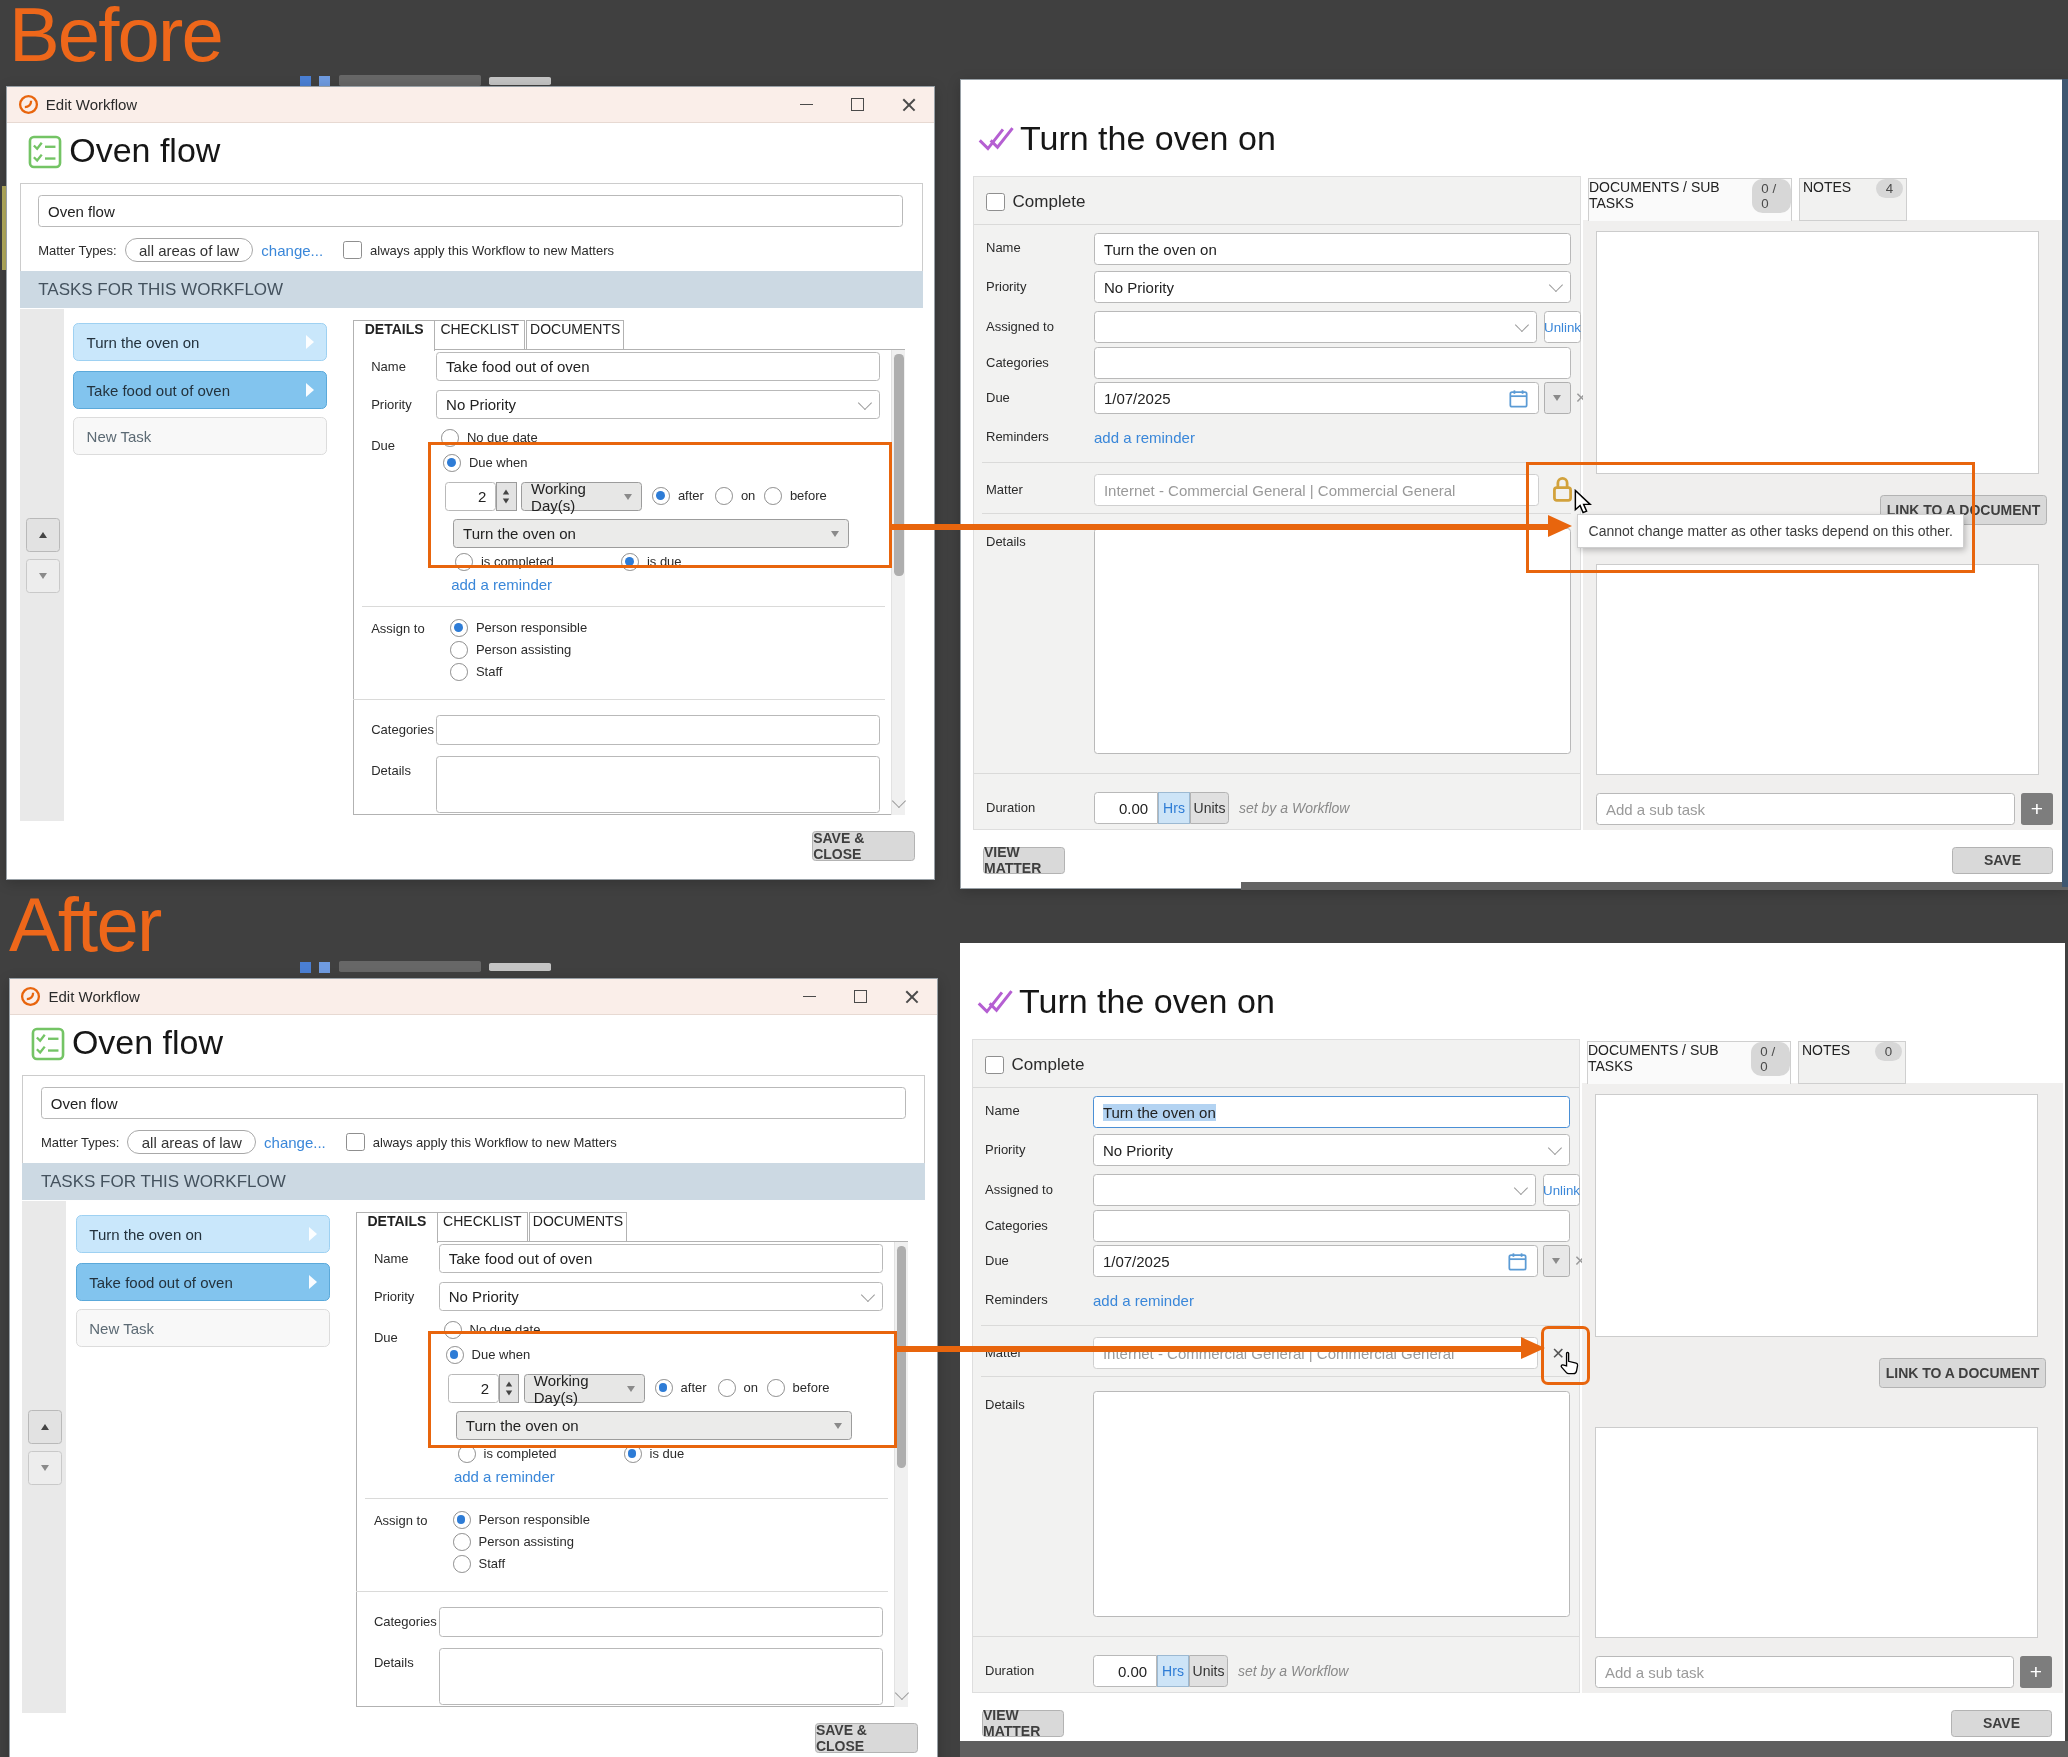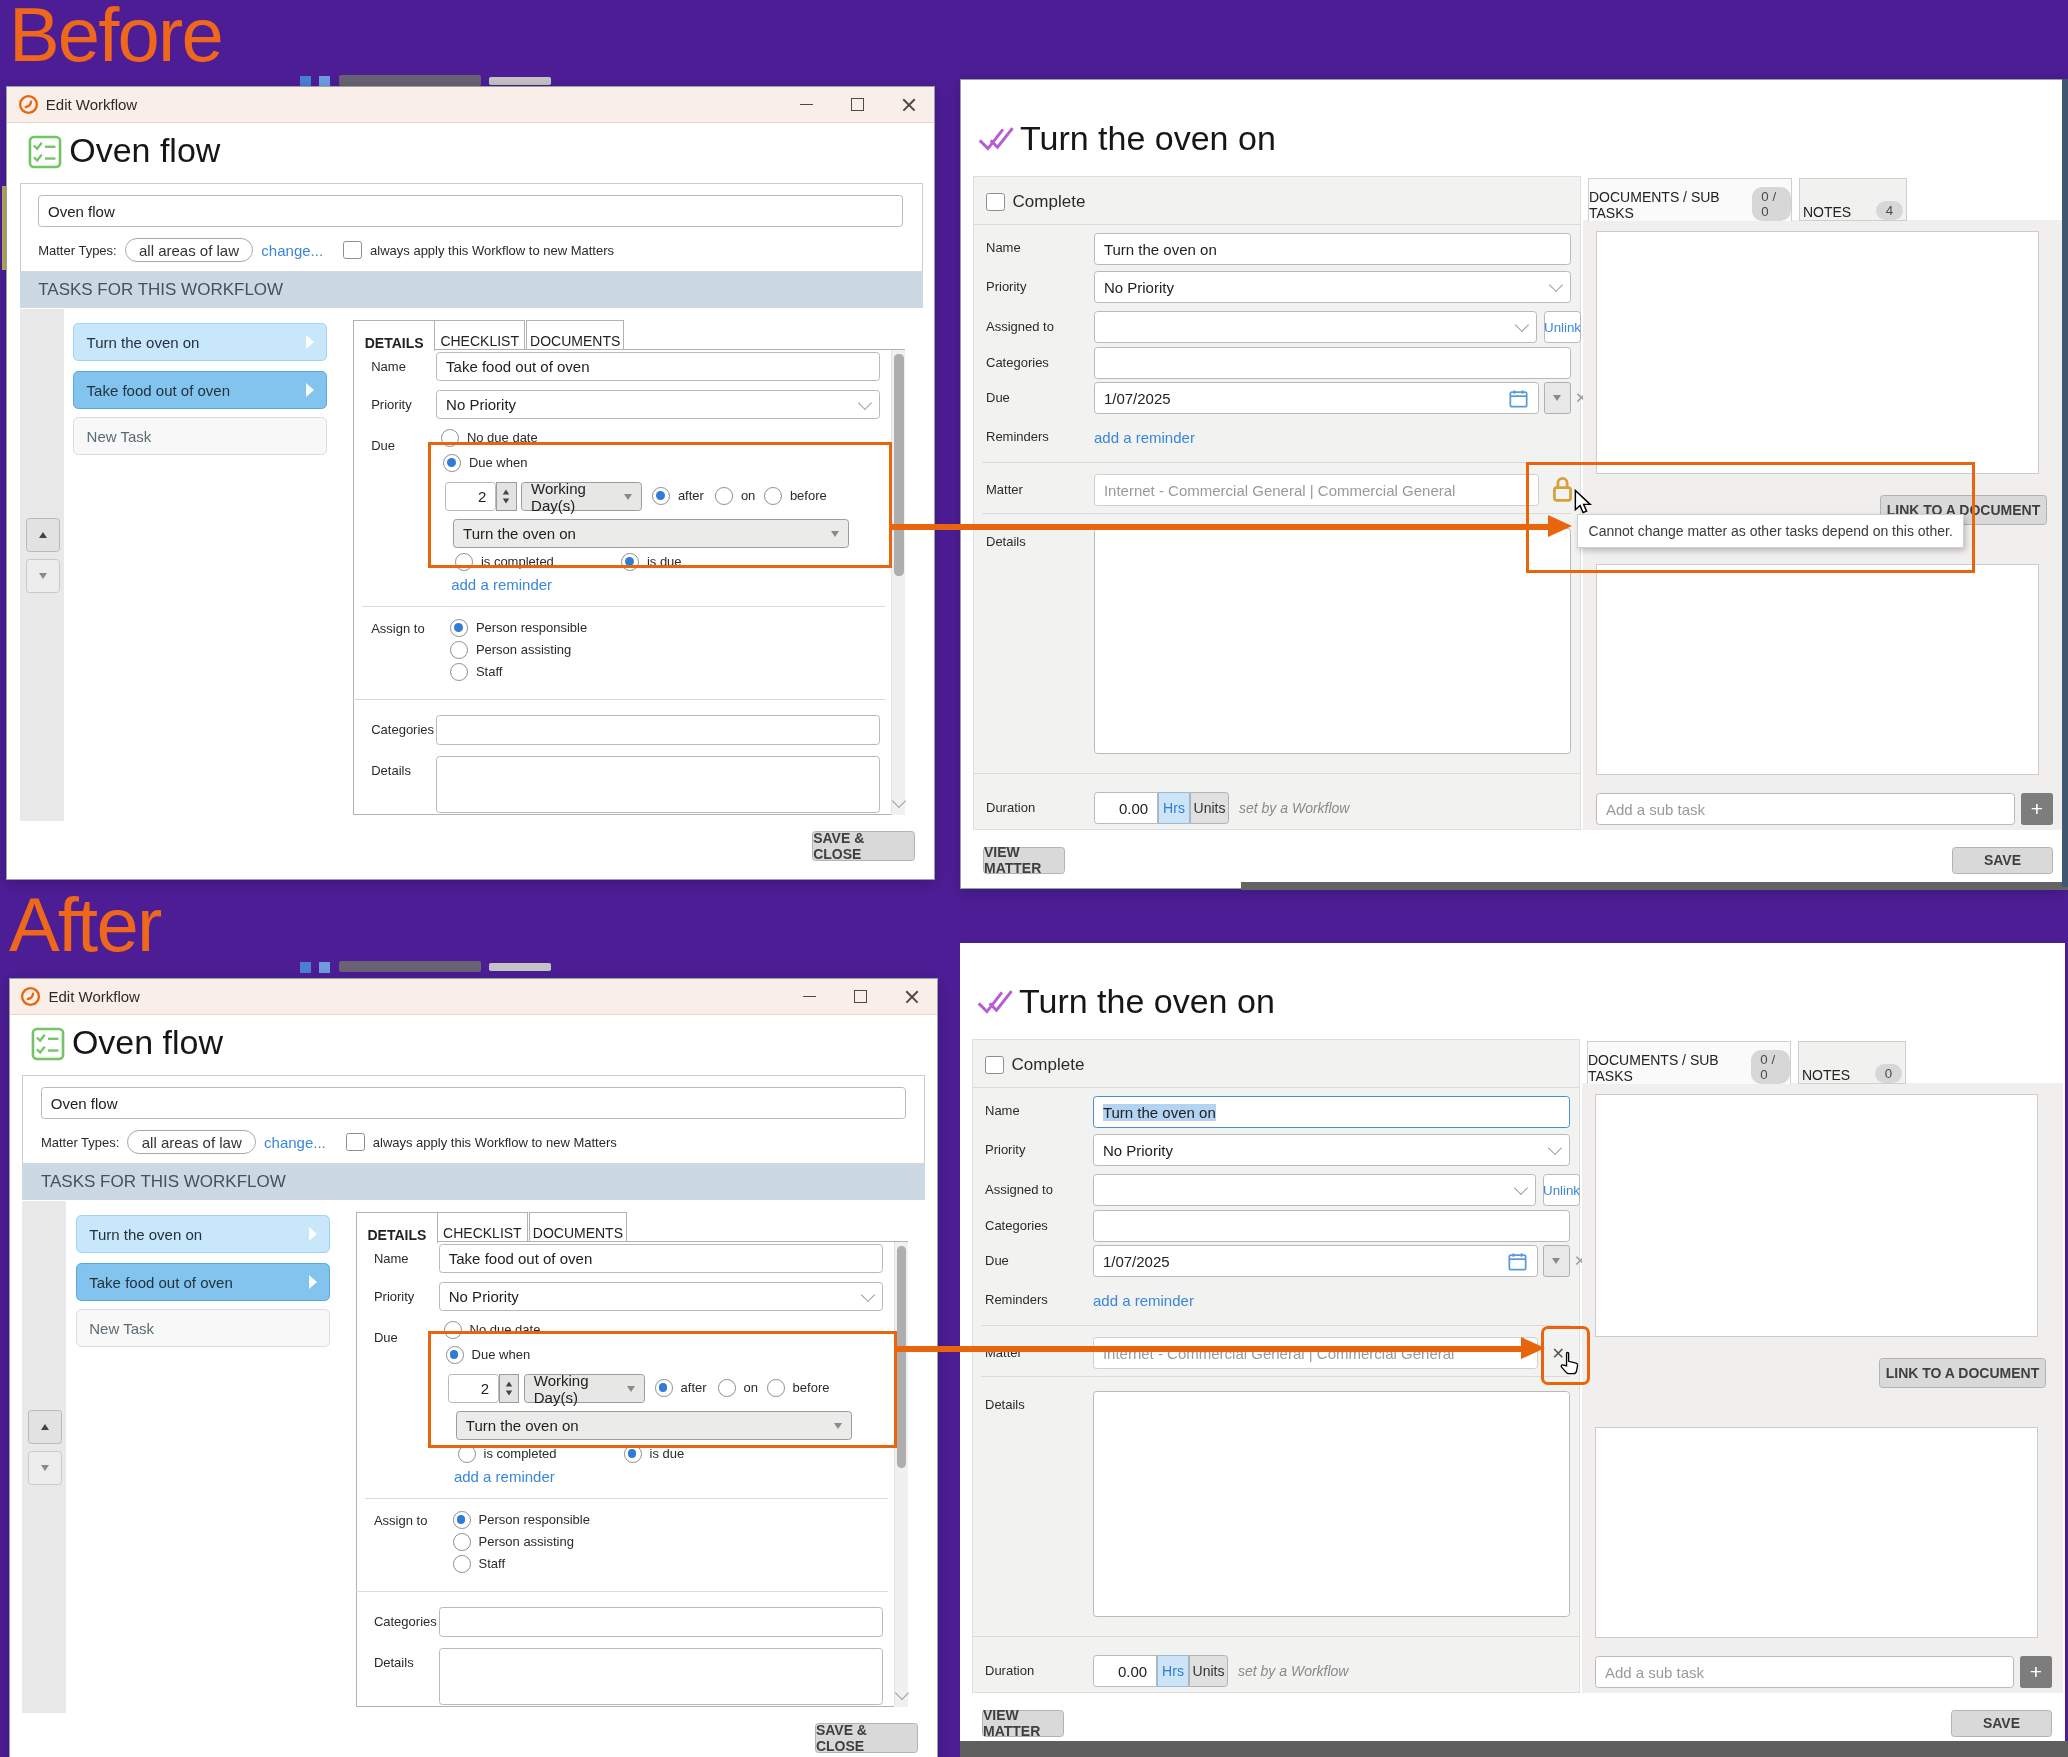--- a/index.html
+++ b/index.html
@@ -1,16 +1,16 @@
 <!DOCTYPE html>
 <html style="font-size:14px"><head>
 <meta charset="utf-8">
 <style>
   html,body{margin:0;padding:0;background:#fff;}
-  #root{position:relative;width:2069px;height:1757px;background:#4c1d95;overflow:hidden;
+  #root{position:relative;width:2069px;height:1757px;background:#404040;overflow:hidden;
         font-family:"Liberation Sans",sans-serif;color:#222;}
   .abs{position:absolute;}
   .win{position:absolute;background:#fff;border:0.9px solid #98a0a6;box-shadow:0 2.7px 12.4px rgba(0,0,0,.20);}
   .titlebar{position:absolute;left:0;top:0;right:0;height:35px;background:#faeee9;border-bottom:0.9px solid #e7d9d2;
             display:flex;align-items:center;}
   .wtitle{font-size:15px;color:#2b2b2b;margin-left:7px;}
   .wmbtns{position:absolute;right:0;top:0;height:35px;display:flex;align-items:center;}
   .wmb{width:51px;height:35px;display:flex;align-items:center;justify-content:center;}
   .wm-min{width:12.4px;height:1.8px;background:#4a4a4a;}
   .wm-max{width:11.5px;height:11.5px;border:1.8px solid #4a4a4a;background:transparent;}
@@ -30,21 +30,21 @@
          background:#fff;position:relative;flex:none;}
   .radio.on::after{content:"";position:absolute;left:2.7px;top:2.7px;width:8.9px;height:8.9px;border-radius:50%;background:#2e7cd6;}
   .chk{display:inline-block;box-sizing:border-box;width:18.6px;height:18.6px;border:1.8px solid #8f8f8f;border-radius:2.7px;background:#fff;flex:none;}
   .rrow{position:absolute;display:flex;align-items:center;gap:8px;}
   .tri-u{width:0;height:0;border-left:4.4px solid transparent;border-right:4.4px solid transparent;border-bottom:6.2px solid #444;}
   .tri-dn-sm{width:0;height:0;border-left:4.4px solid transparent;border-right:4.4px solid transparent;border-top:6.2px solid #8a8a8a;}
   .tri-r{width:0;height:0;border-top:7px solid transparent;border-bottom:7px solid transparent;border-left:8.9px solid rgba(255,255,255,.95);}
   .chev{width:8.9px;height:8.9px;border-right:1.8px solid #9a9a9a;border-bottom:1.8px solid #9a9a9a;transform:rotate(45deg);margin-left:auto;margin-bottom:3.5px;}
   .pill{display:inline-flex;align-items:center;justify-content:center;background:#d7d7d7;border-radius:10.6px;
         padding:1.8px 9.8px;font-size:13.3px;color:#4a4a4a;margin-left:16px;}
-  .tab{position:absolute;box-sizing:border-box;display:flex;align-items:flex-end;justify-content:center;font-size:14px;color:#222;}
+  .tab{position:absolute;box-sizing:border-box;display:flex;align-items:flex-start;justify-content:center;font-size:14px;color:#222;}
   .ann{position:absolute;border:3.5px solid #e8650d;box-sizing:border-box;z-index:40;}
   .hline{position:absolute;height:6.2px;background:#e8650d;z-index:40;}
   .ahead{position:absolute;width:0;height:0;border-top:11.5px solid transparent;border-bottom:11.5px solid transparent;
          border-left:24px solid #e8650d;z-index:40;}
   .tip{position:absolute;background:#fff;border:0.9px solid #cfcfcf;box-shadow:1.8px 2.7px 6.2px rgba(0,0,0,.25);
        display:flex;align-items:center;padding:0 10.6px;font-size:14px;color:#3c3c3c;white-space:nowrap;z-index:41;}
   .divh{position:absolute;height:0.9px;background:#dadad9;}
   .panel{position:absolute;background:#f2f2f1;border:0.9px solid #dedede;box-sizing:border-box;}
   .section-label{position:absolute;font-size:76px;color:#ee671a;letter-spacing:-1.8px;line-height:1;}
   .tasksbar{position:absolute;background:#ccd9e3;color:#44525e;font-size:17px;display:flex;align-items:center;padding-left:18.6px;box-sizing:border-box;}

